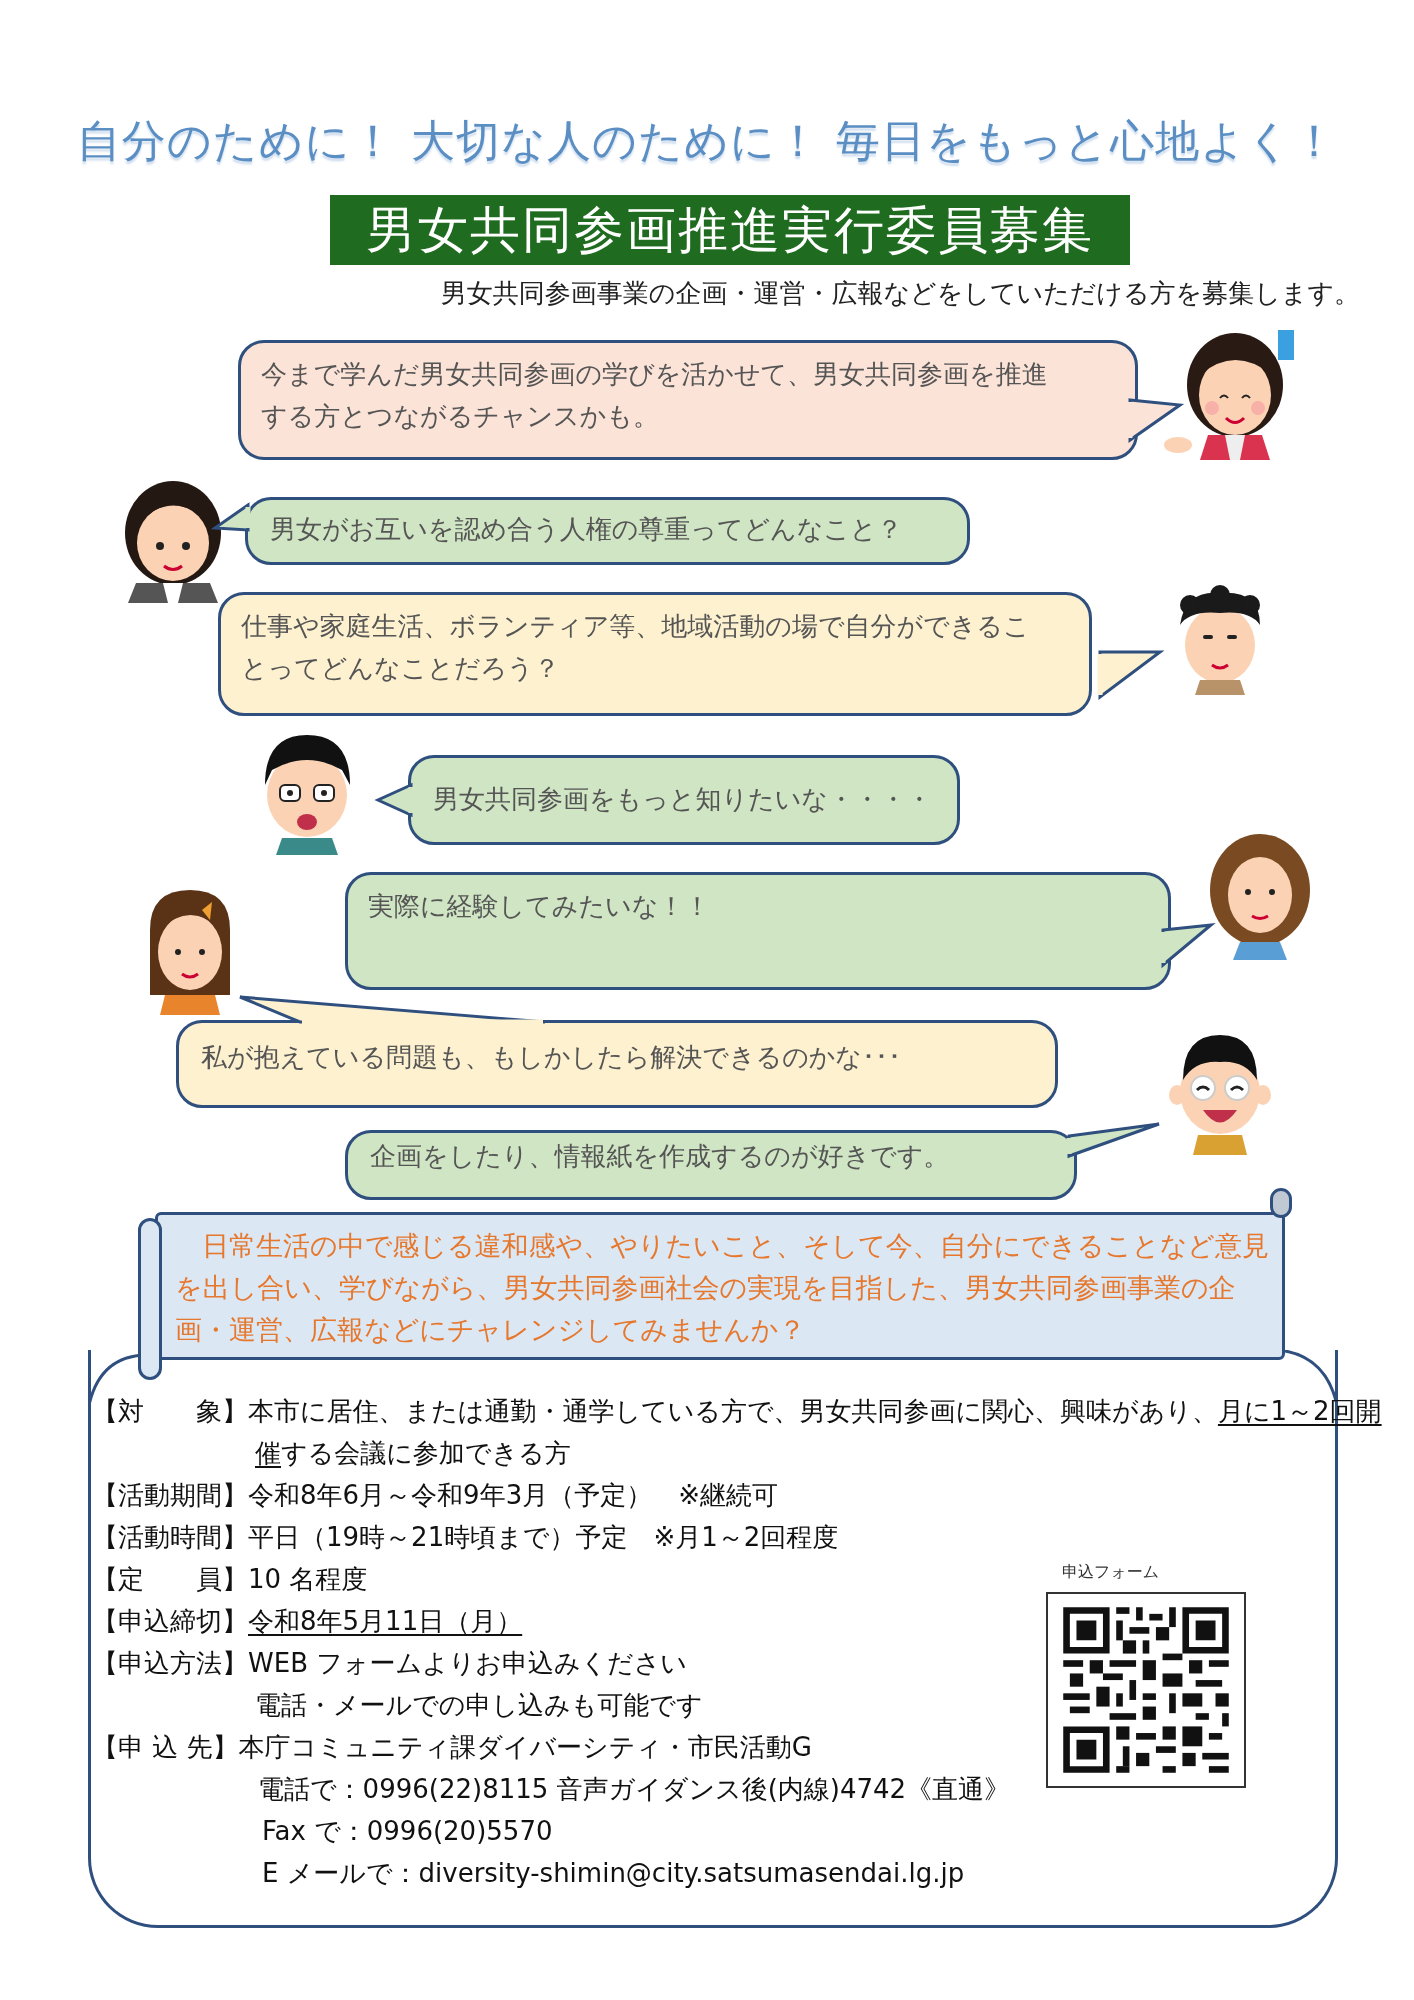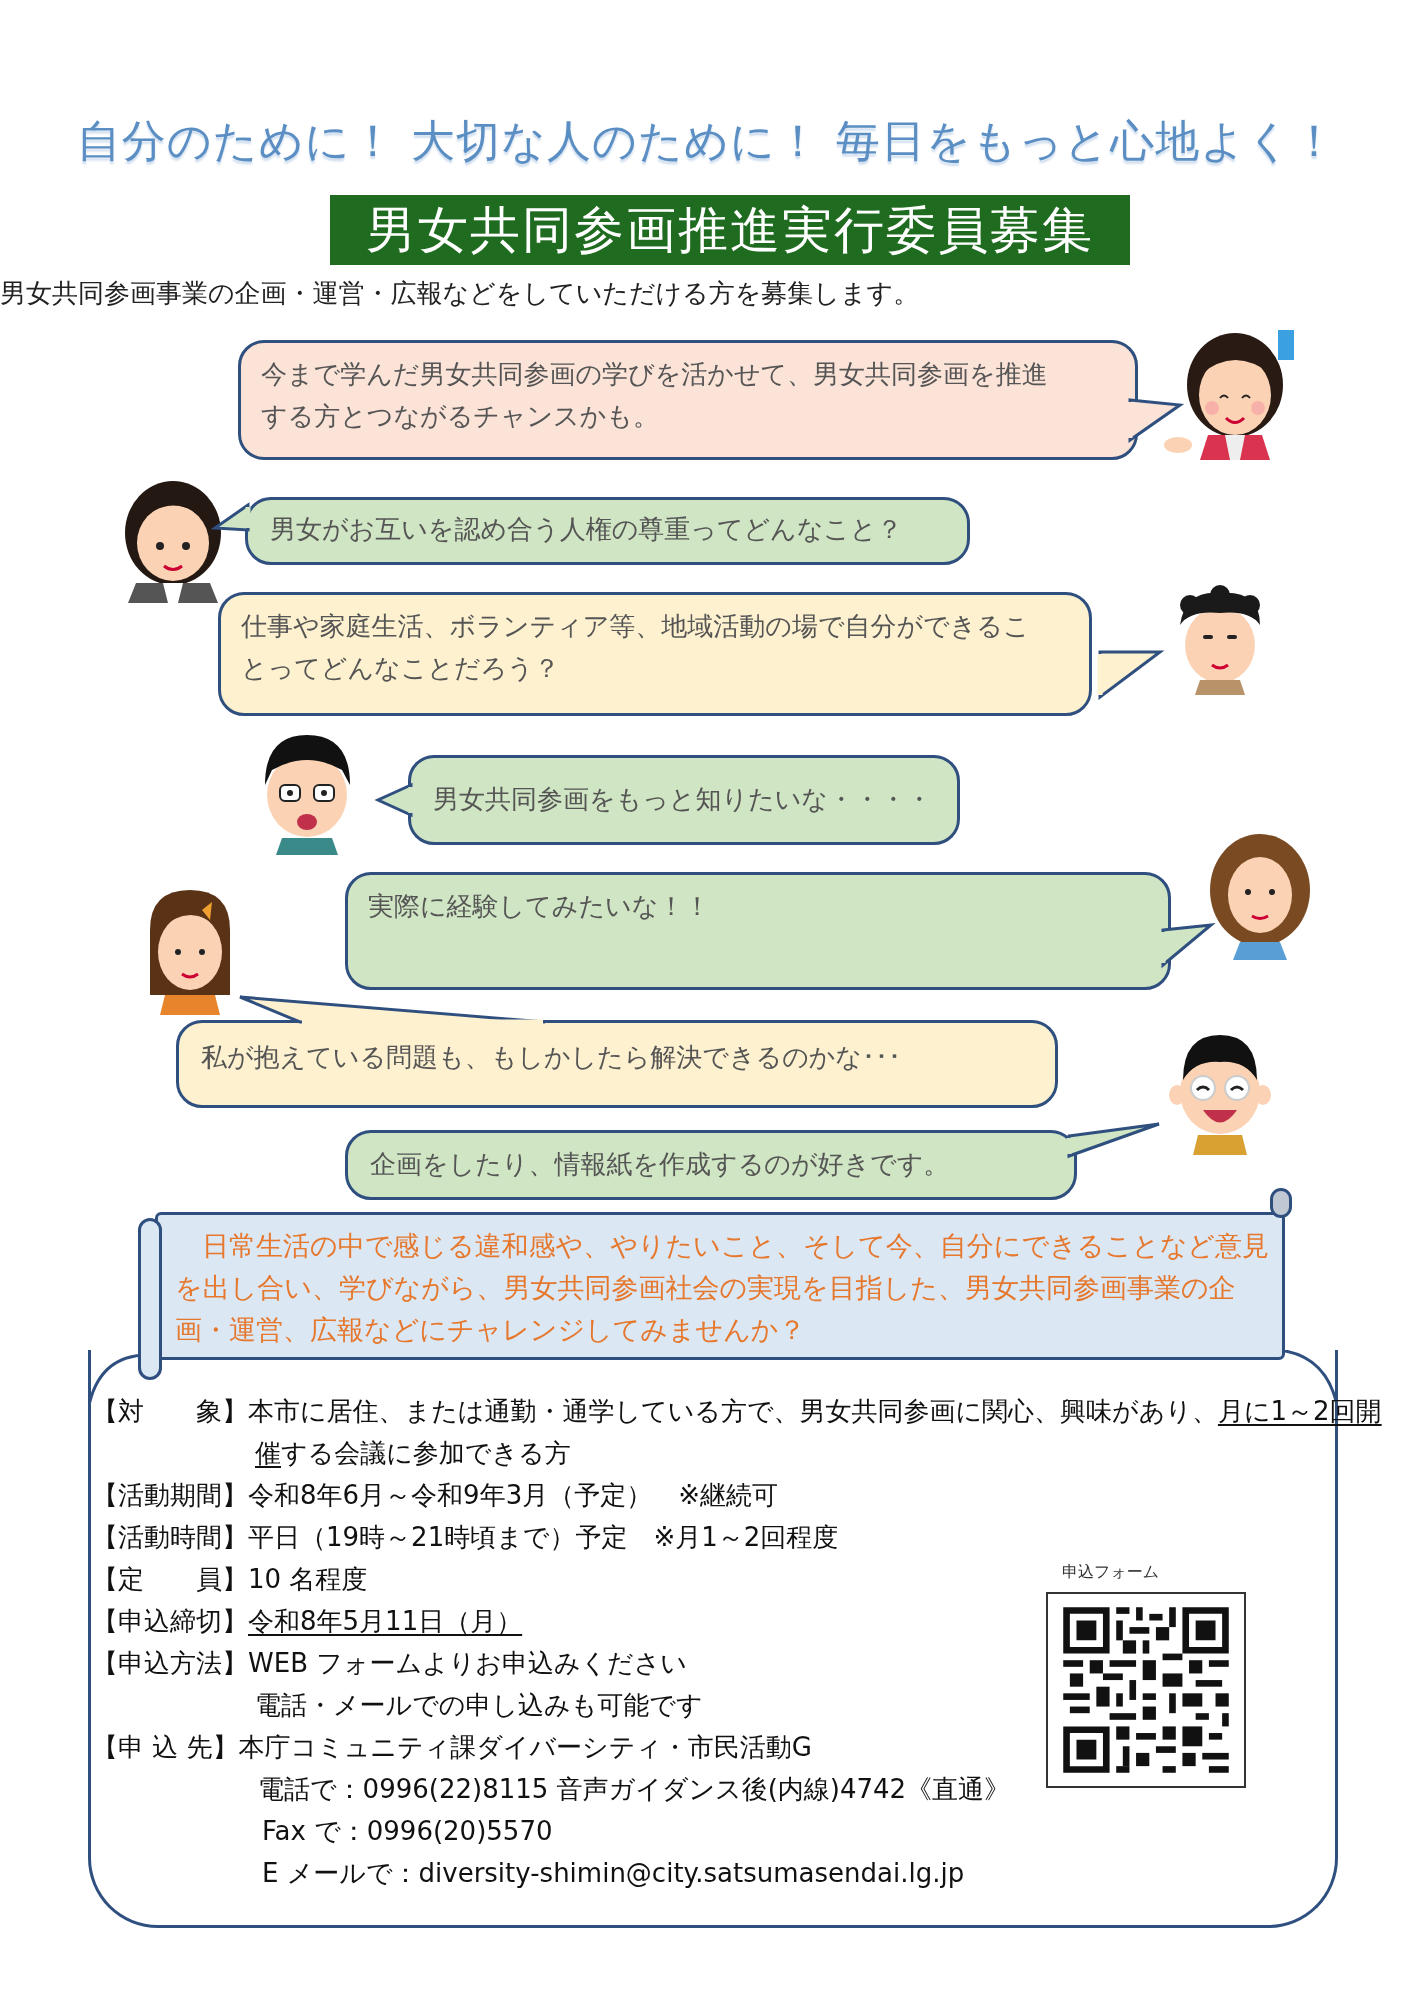--- a/index.html
+++ b/index.html
@@ -5,21 +5,21 @@
   html, body { margin:0; padding:0; background:#fff; }
   body { width:1414px; height:2000px; position:relative; overflow:hidden;
          font-family:"DejaVu Sans","Liberation Sans",sans-serif; color:#222; }
   .abs { position:absolute; }
 
   .tagline { left:0; width:1414px; top:112px; text-align:center; font-size:44px;
              color:#5b8fc4; letter-spacing:1px;
              text-shadow:0 3px 2px rgba(120,160,210,0.35); }
   .title-box { left:330px; top:195px; width:800px; height:70px; background:#1f6b1f;
                color:#fff; font-size:50px; line-height:70px; text-align:center; letter-spacing:2px; }
-  .subtitle { left:0; width:1360px; top:276px; text-align:left; font-size:26px; color:#222; }
+  .subtitle { left:0; width:1360px; top:276px; text-align:right; font-size:26px; color:#222; }
 
   .bubble { position:absolute; border:3px solid #2f4f7f; border-radius:26px; box-sizing:border-box;
             font-size:26px; line-height:42px; color:#555; padding:10px 20px; }
   .b-pink  { background:#fbe3d7; }
   .b-green { background:#cfe5c3; }
   .b-cream { background:#fdf1cf; }
   .tail { position:absolute; overflow:visible; }
 
   .avatar { position:absolute; }
 
@@ -171,21 +171,21 @@
   <ellipse cx="12" cy="65" rx="8" ry="10" fill="#fbd3b4"></ellipse>
     <ellipse cx="98" cy="65" rx="8" ry="10" fill="#fbd3b4"></ellipse>
   <path d="M18 50 Q18 5 55 5 Q92 5 92 50 Q80 30 55 32 Q30 30 18 50Z" fill="#111"></path>
   <circle cx="38" cy="58" r="12" fill="#fff" stroke="#ccc" stroke-width="2"></circle>
   <circle cx="72" cy="58" r="12" fill="#fff" stroke="#ccc" stroke-width="2"></circle>
   <path d="M32 60 q6 -6 12 0 M66 60 q6 -6 12 0" stroke="#222" stroke-width="3" fill="none"></path>
   <path d="M38 80 Q55 105 72 80Z" fill="#c0304a"></path>
   <path d="M33 105 L77 105 L82 125 L28 125Z" fill="#d9a032"></path>
 </svg>
 
-<div class="bubble b-green" style="left:345px;top:1130px;width:732px;height:70px;line-height:42px;padding:10px 22px;">
+<div class="bubble b-green" style="left:345px;top:1130px;width:732px;height:70px;line-height:42px;padding:2px 22px;">
   <div>企画をしたり、情報紙を作成するのが好きです。</div>
 </div>
 <svg class="tail" style="left:1069px;top:1124px;" width="100" height="40">
     <polygon points="0,12 90,0 0,32" fill="#cfe5c3" stroke="#2f4f7f" stroke-width="3"></polygon>
     <line x1="0" y1="14" x2="0" y2="30" stroke="#cfe5c3" stroke-width="5"></line>
   </svg>
 
 <div class="abs info-box"></div>
 <svg class="abs" style="left:88px;top:1350px;" width="1250" height="60">
     <path d="M0 60 Q10 5 60 5" stroke="#2f4f7f" stroke-width="3" fill="none"></path>

